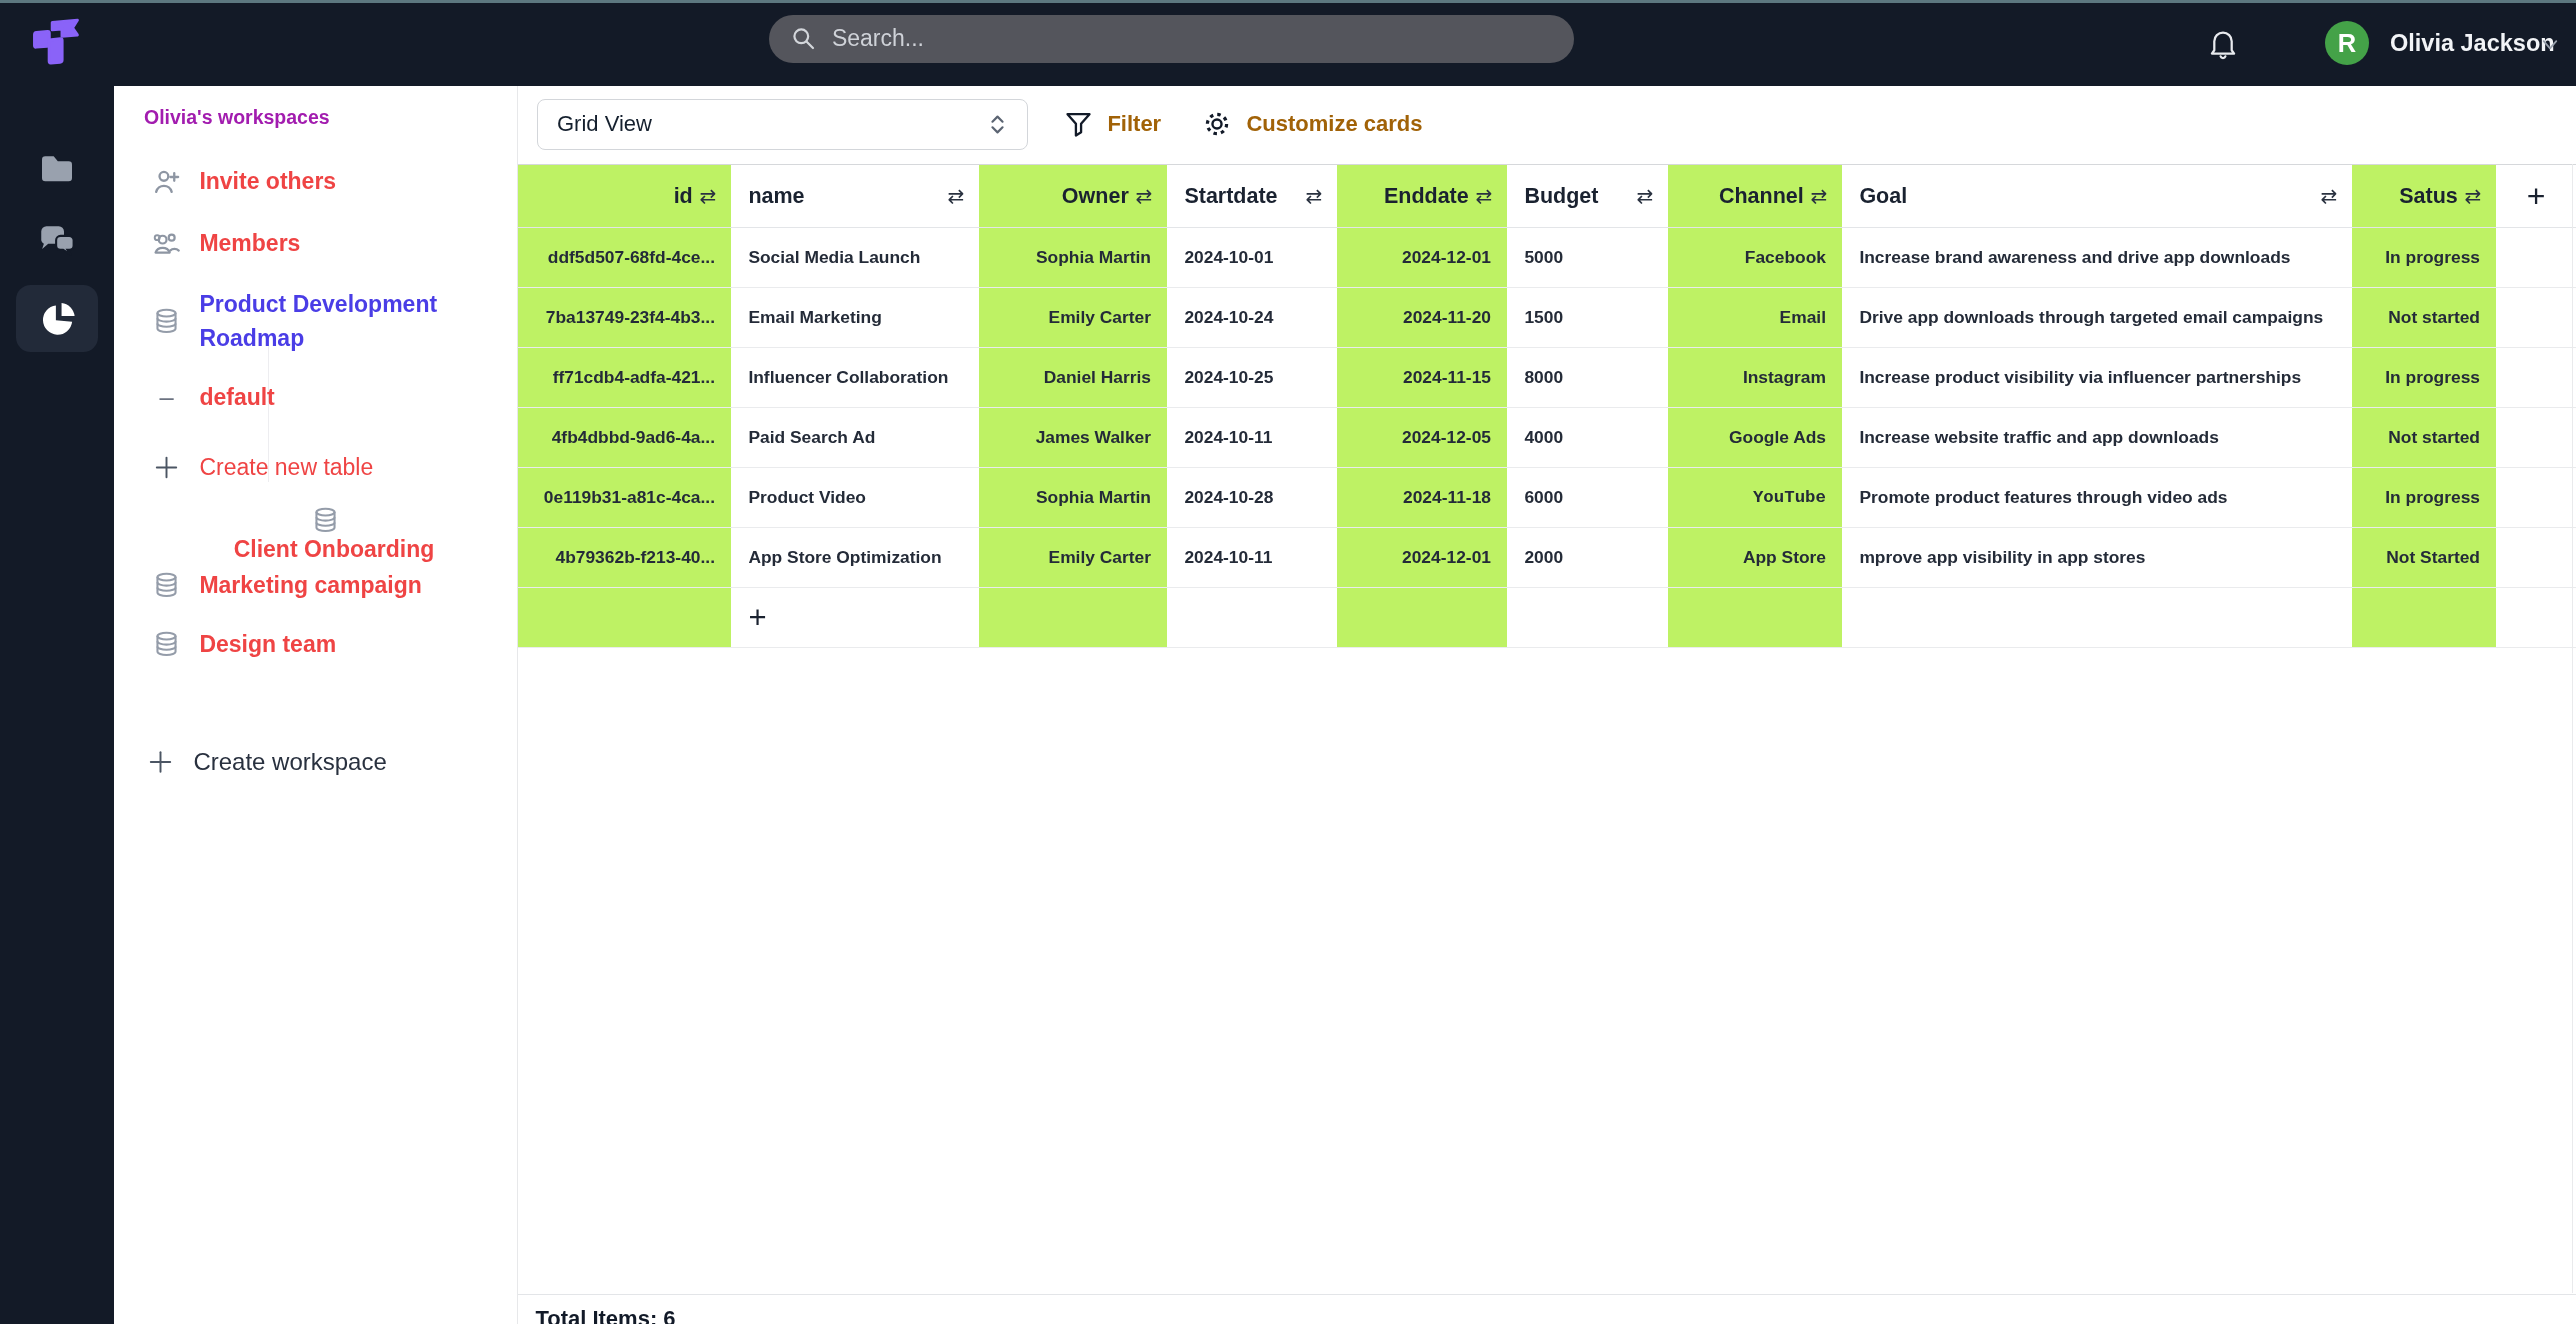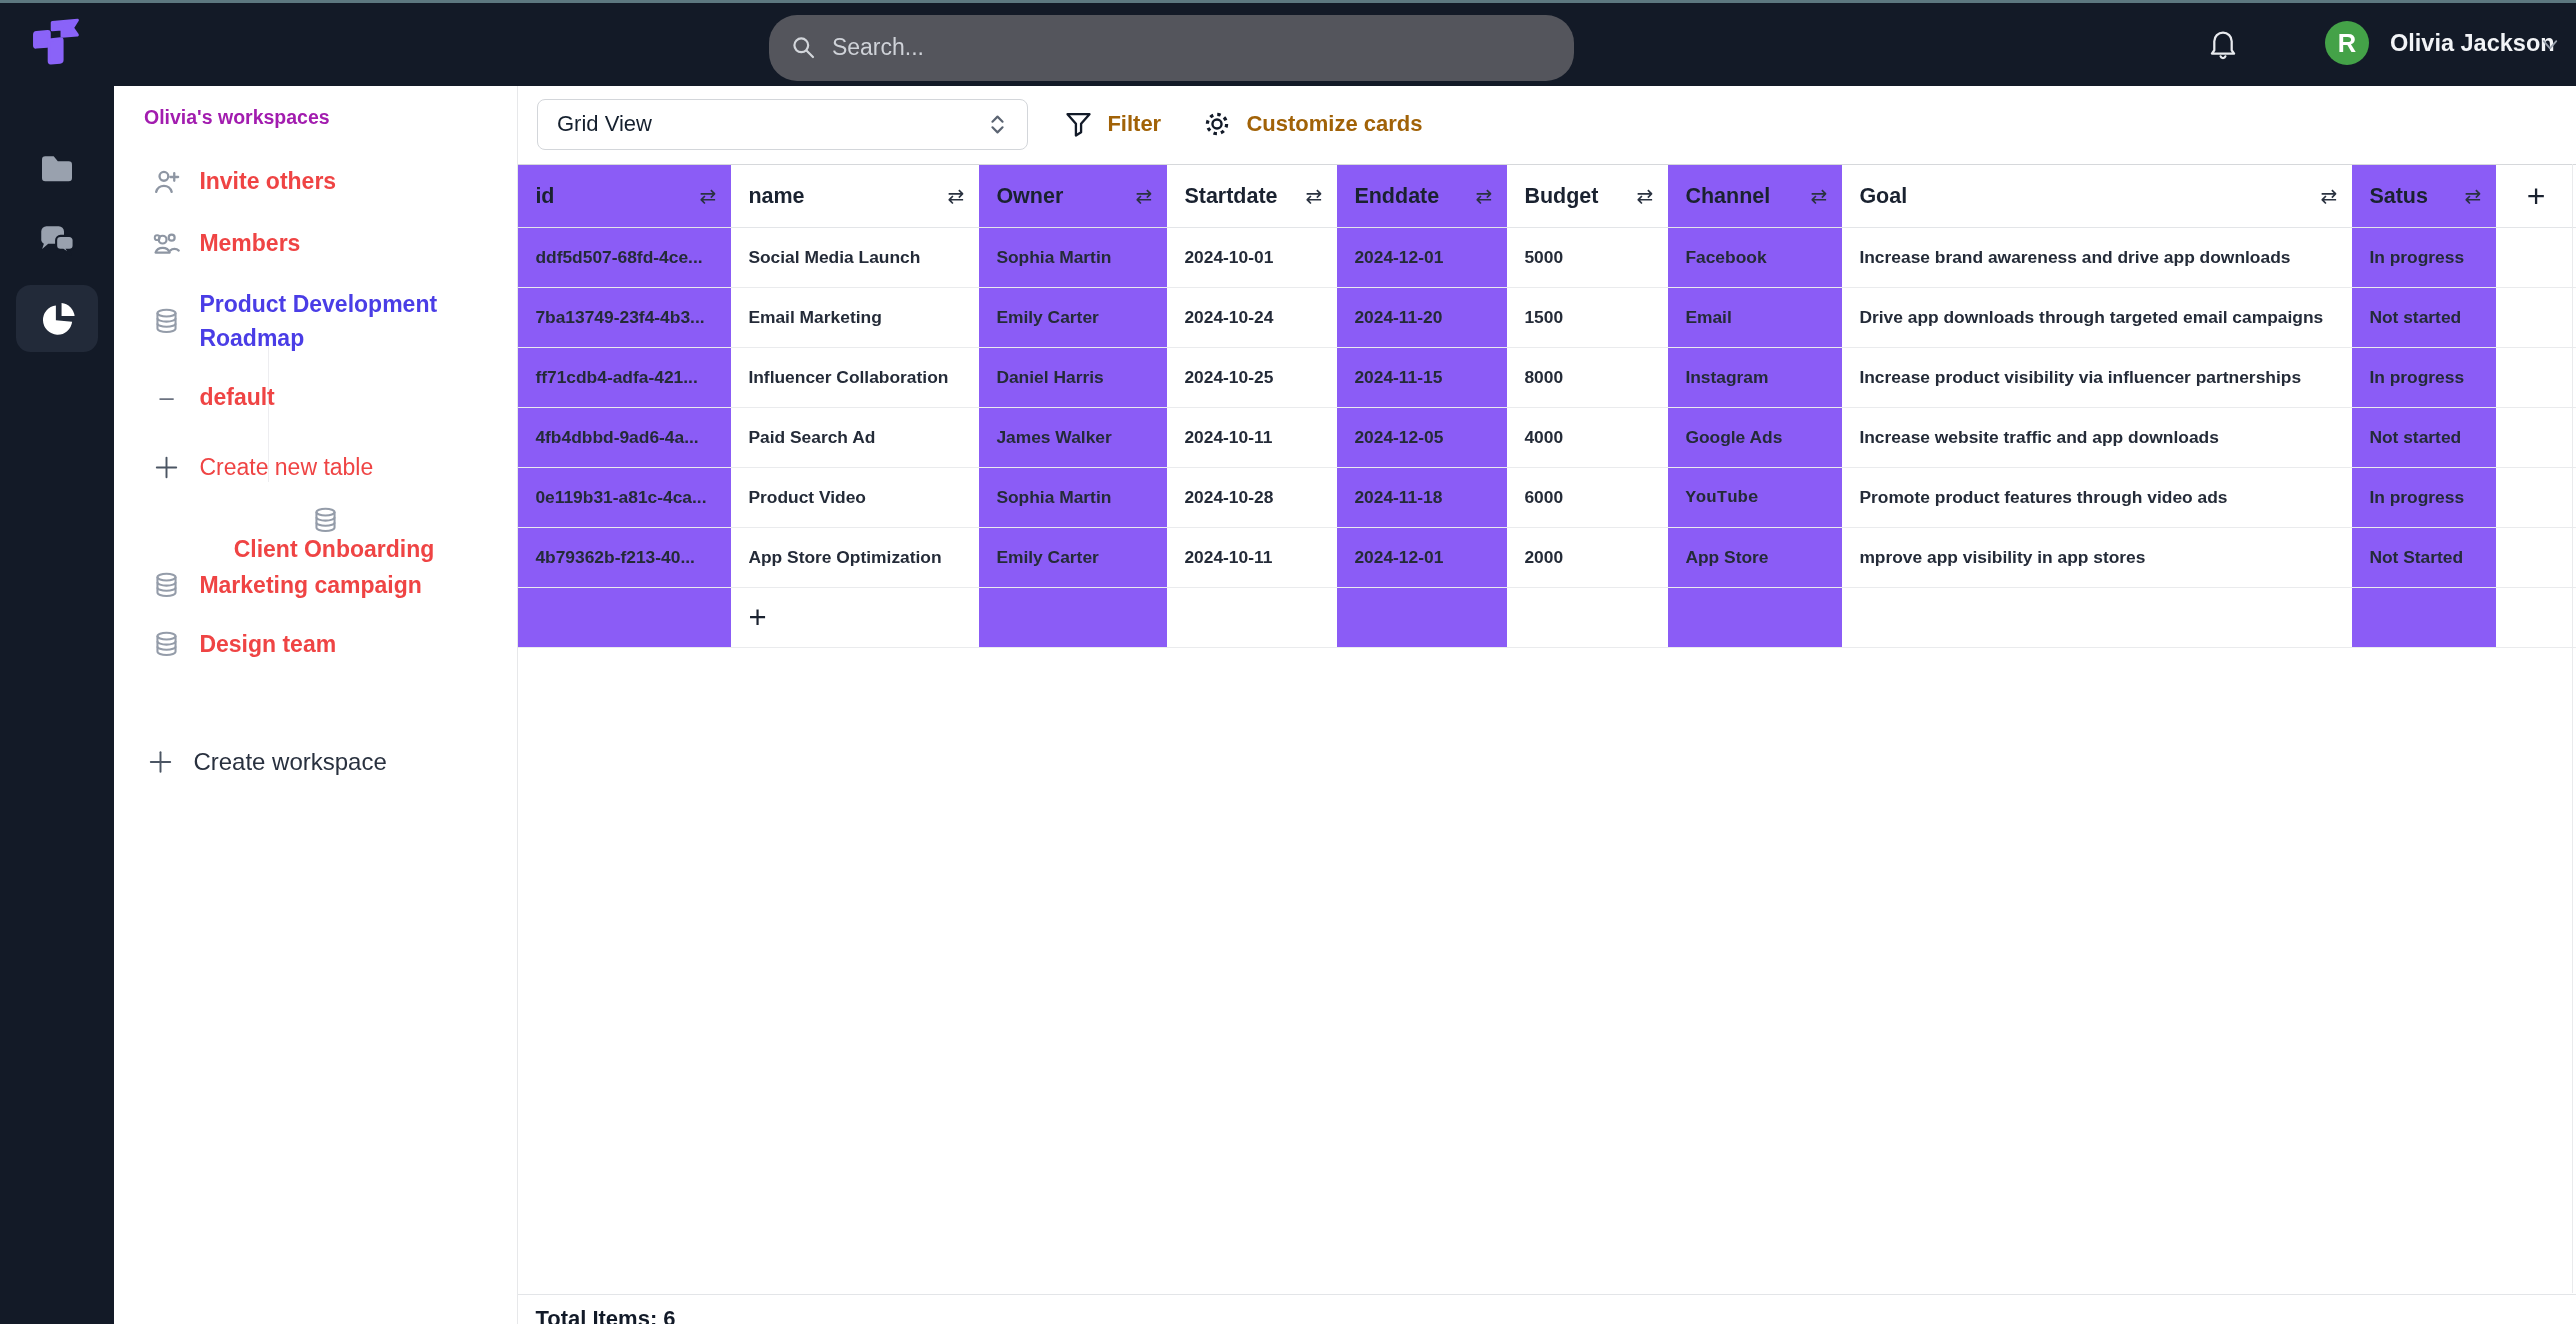--- a/index.html
+++ b/index.html
@@ -10,21 +10,21 @@
     font-family:"Liberation Sans","DejaVu Sans",sans-serif;
     color:#1c2533;
   }
   
   .top-strip { position:absolute; left:0; top:0; width:100%; height:3.4px; background:#5d7880; z-index:40; }
 
   
   .topbar { position:absolute; left:0; top:0; width:100%; height:86px; background:#131a27; z-index:20; }
   .logo { position:absolute; left:27px; top:16px; width:64px; height:55px; }
   .search {
-    position:absolute; left:769px; top:14.8px; width:805px; height:66px;
+    position:absolute; left:769px; top:14.8px; width:805px; height:48px;
     background:#54555c; border-radius:28px; display:flex; align-items:center;
     padding-left:20px; gap:13.4px; color:#cfd2d8; font-size:23px; cursor:text;
   }
   .bell { position:absolute; left:2205px; top:24px; width:36px; height:39px; cursor:pointer; }
   .avatar {
     position:absolute; left:2325px; top:21px; width:44px; height:44px; border-radius:50%;
     background:#44a248; color:#ffffff; font-size:25.5px; font-weight:700;
     display:flex; align-items:center; justify-content:center; cursor:pointer;
   }
   .username { position:absolute; left:2390px; top:29.5px; color:#f2f4f7; font-size:23.5px; font-weight:700; white-space:nowrap; }
@@ -68,21 +68,21 @@
   }
   .tool-btn { position:absolute; top:14.8px; height:47px; display:flex; align-items:center; gap:13.4px; font-size:22px; font-weight:700; color:#a16207; cursor:pointer; }
   .tool-filter { left:545px; }
   .tool-customize { left:683px; }
 
   
   .grid { position:absolute; left:0; top:78px; right:0; }
   .grid-header { display:flex; height:64px; border-top:1.3px solid #d6d8db; border-bottom:1.3px solid #e3e5e8; background:#ffffff; }
   .th { display:flex; align-items:center; justify-content:space-between; padding:0 14.8px 0 17.4px; font-size:21.5px; font-weight:700; color:#1a2230; flex:none; cursor:pointer; white-space:nowrap; overflow:hidden; }
   .th .sort { font-family:"DejaVu Sans",sans-serif; font-size:20px; font-weight:400; color:#2a3240; margin-left:6.7px; }
-  .shade { background:#8b5cf6; }
+  .shade { background:#bef264;justify-content:flex-end; }
   .th-add { flex:1; display:flex; align-items:center; justify-content:center; font-size:32px; font-weight:400; color:#1a2230; cursor:pointer; }
   .tr { display:flex; height:60px; border-bottom:1.3px solid #eaebed; background:#ffffff; }
   .td { display:flex; align-items:center; padding:0 16px 0 17.4px; font-size:17.4px; font-weight:700; color:#242b38; flex:none; white-space:nowrap; overflow:hidden; }
   .add-record { font-size:31px; font-weight:400; color:#1a2230; cursor:pointer; line-height:1; }
   .right-line { position:absolute; top:78px; bottom:32px; right:2.7px; width:1.3px; background:#e9eaec; }
 
   
   .grid-footer { position:absolute; left:0; right:0; top:1208px; height:47px; border-top:1.3px solid #e3e5e8; padding:10.7px 0 0 17.4px; font-size:22px; font-weight:700; color:#121a28; background:#ffffff; }
 </style>
 </head>

